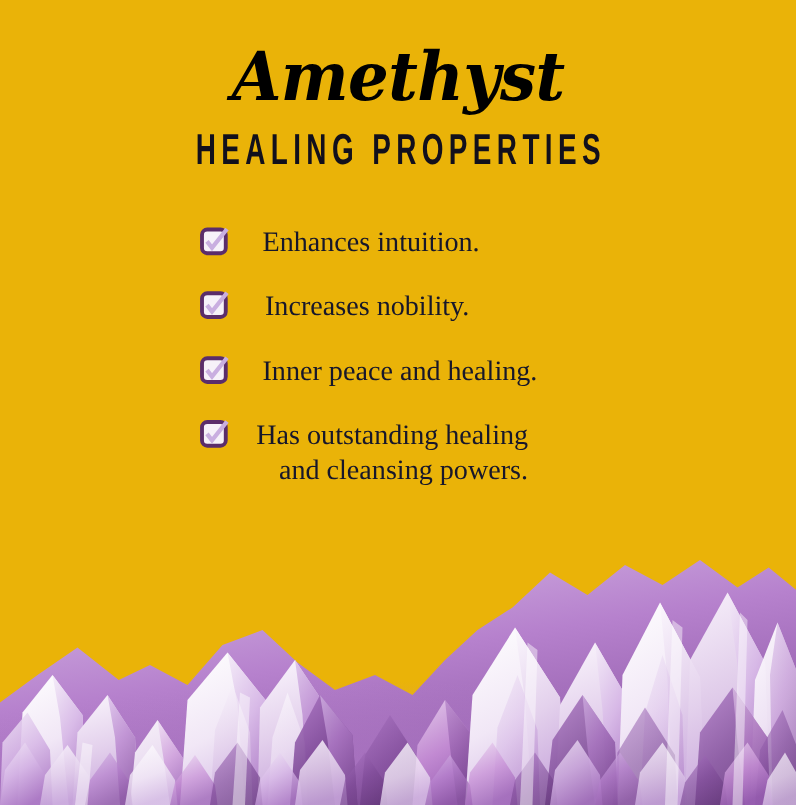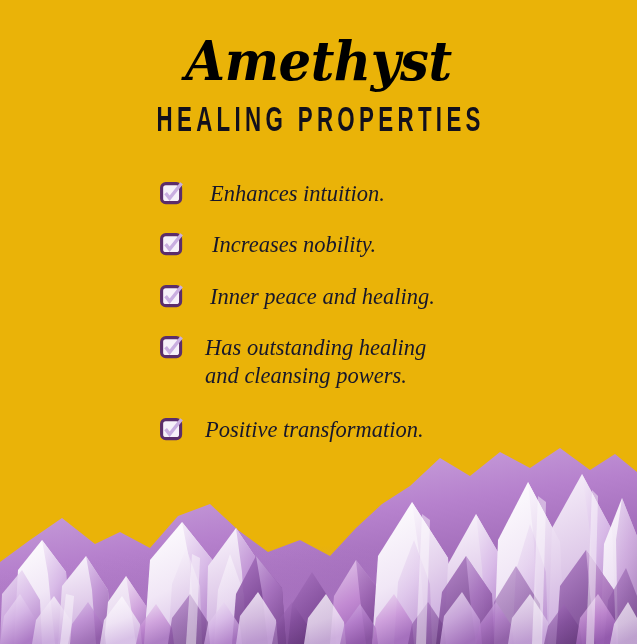--- a/index.html
+++ b/index.html
@@ -57,21 +57,20 @@
     transform-origin: center top;
     white-space: nowrap;
   }
 
   
   .list {
     position: absolute;
     top: 180px;
     left: 0;
     right: 0;
-    font-style: italic;
   }
 
   .list-item {
     display: flex;
     align-items: flex-start;
     margin-bottom: 24px;
   }
   .list-item.wide-gap { margin-bottom: 27px; }
   .list-item:last-child { margin-bottom: 0; }
 
@@ -96,21 +95,21 @@
   .row-1 { padding-left: 160px; }
   .row-1 .item-text { margin-left: 26px; }
 
   .row-2 { padding-left: 160px; }
   .row-2 .item-text { margin-left: 28px; }
 
   .row-3 { padding-left: 160px; }
   .row-3 .item-text { margin-left: 26px; }
 
   .row-4 { padding-left: 160px; }
-  .row-4 .item-text { margin-left: 21px; text-align: left; }
+  .row-4 .item-text { margin-left: 21px; text-align: right; }
 
   .row-5 { padding-left: 160px; }
   .row-5 .item-text { margin-left: 21px; }
 
   
   .crystals {
     position: absolute;
     left: 0;
     bottom: 0;
     width: 637px;
@@ -165,29 +164,20 @@
       <span class="checkbox">
         <svg width="24" height="24" viewBox="0 0 24 24" xmlns="http://www.w3.org/2000/svg">
           <rect x="1.6" y="2.6" width="19" height="19" rx="4.2" ry="4.2" fill="#f6f1f9" stroke="#5b2d6b" stroke-width="3.1"></rect>
           <path d="M5.6 12.1 L9.6 17.2 L21.6 2.2" fill="none" stroke="#c9aee0" stroke-width="3.4" stroke-linecap="butt" stroke-linejoin="miter"></path>
         </svg>
       </span>
       <span class="item-text">Has outstanding healing
 and cleansing powers.</span>
     </div>
 
-    <div class="list-item row-5">
-      <span class="checkbox">
-        <svg width="24" height="24" viewBox="0 0 24 24" xmlns="http://www.w3.org/2000/svg">
-          <rect x="1.6" y="2.6" width="19" height="19" rx="4.2" ry="4.2" fill="#f6f1f9" stroke="#5b2d6b" stroke-width="3.1"></rect>
-          <path d="M5.6 12.1 L9.6 17.2 L21.6 2.2" fill="none" stroke="#c9aee0" stroke-width="3.4" stroke-linecap="butt" stroke-linejoin="miter"></path>
-        </svg>
-      </span>
-      <span class="item-text">Positive transformation.</span>
-    </div>
 
   </div>
 
   <div class="crystals">
     <svg viewBox="0 0 637 200" preserveAspectRatio="none" xmlns="http://www.w3.org/2000/svg">
       <defs>
         <linearGradient id="gPale" x1="0" y1="0" x2="0.2" y2="1">
           <stop offset="0%" stop-color="#fbf7fd"></stop>
           <stop offset="55%" stop-color="#e3d0ec"></stop>
           <stop offset="100%" stop-color="#c9a8dc"></stop>

